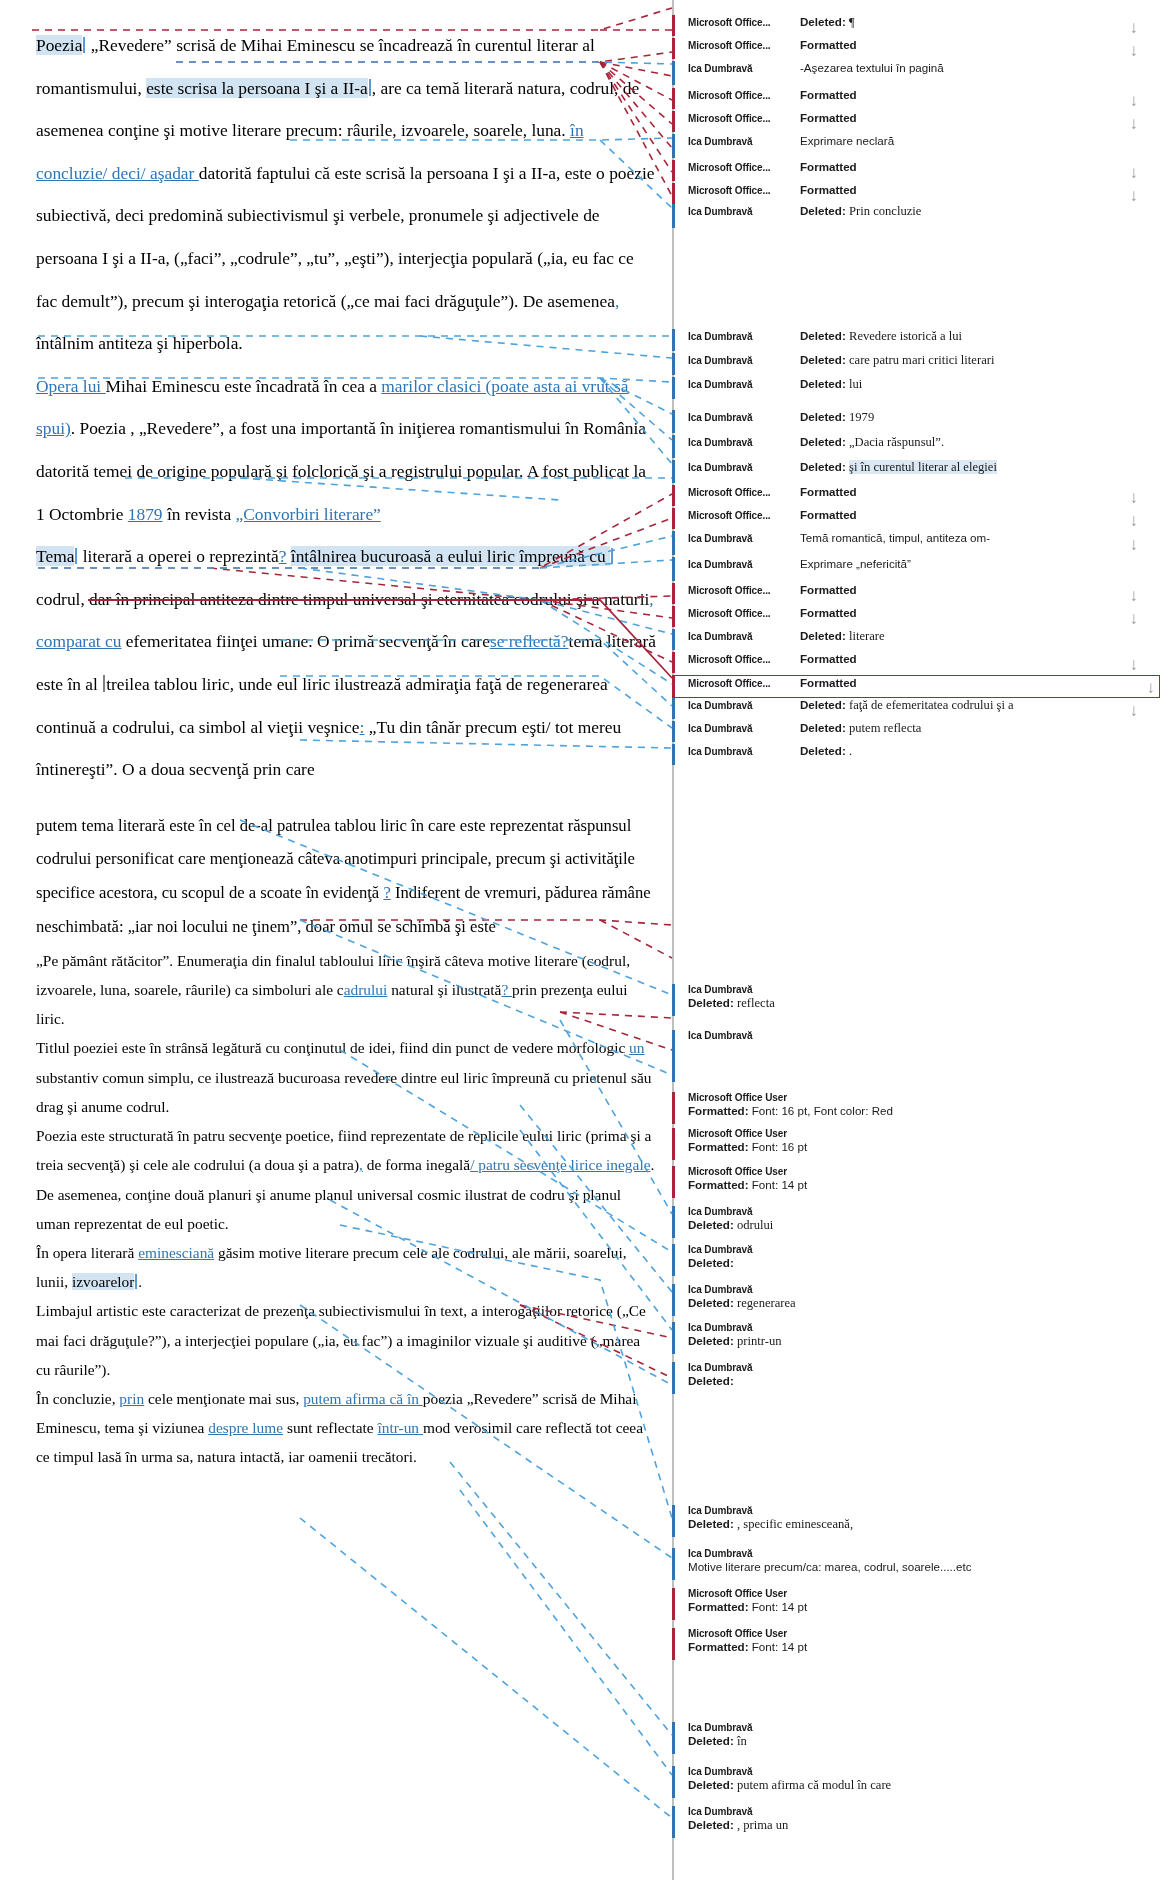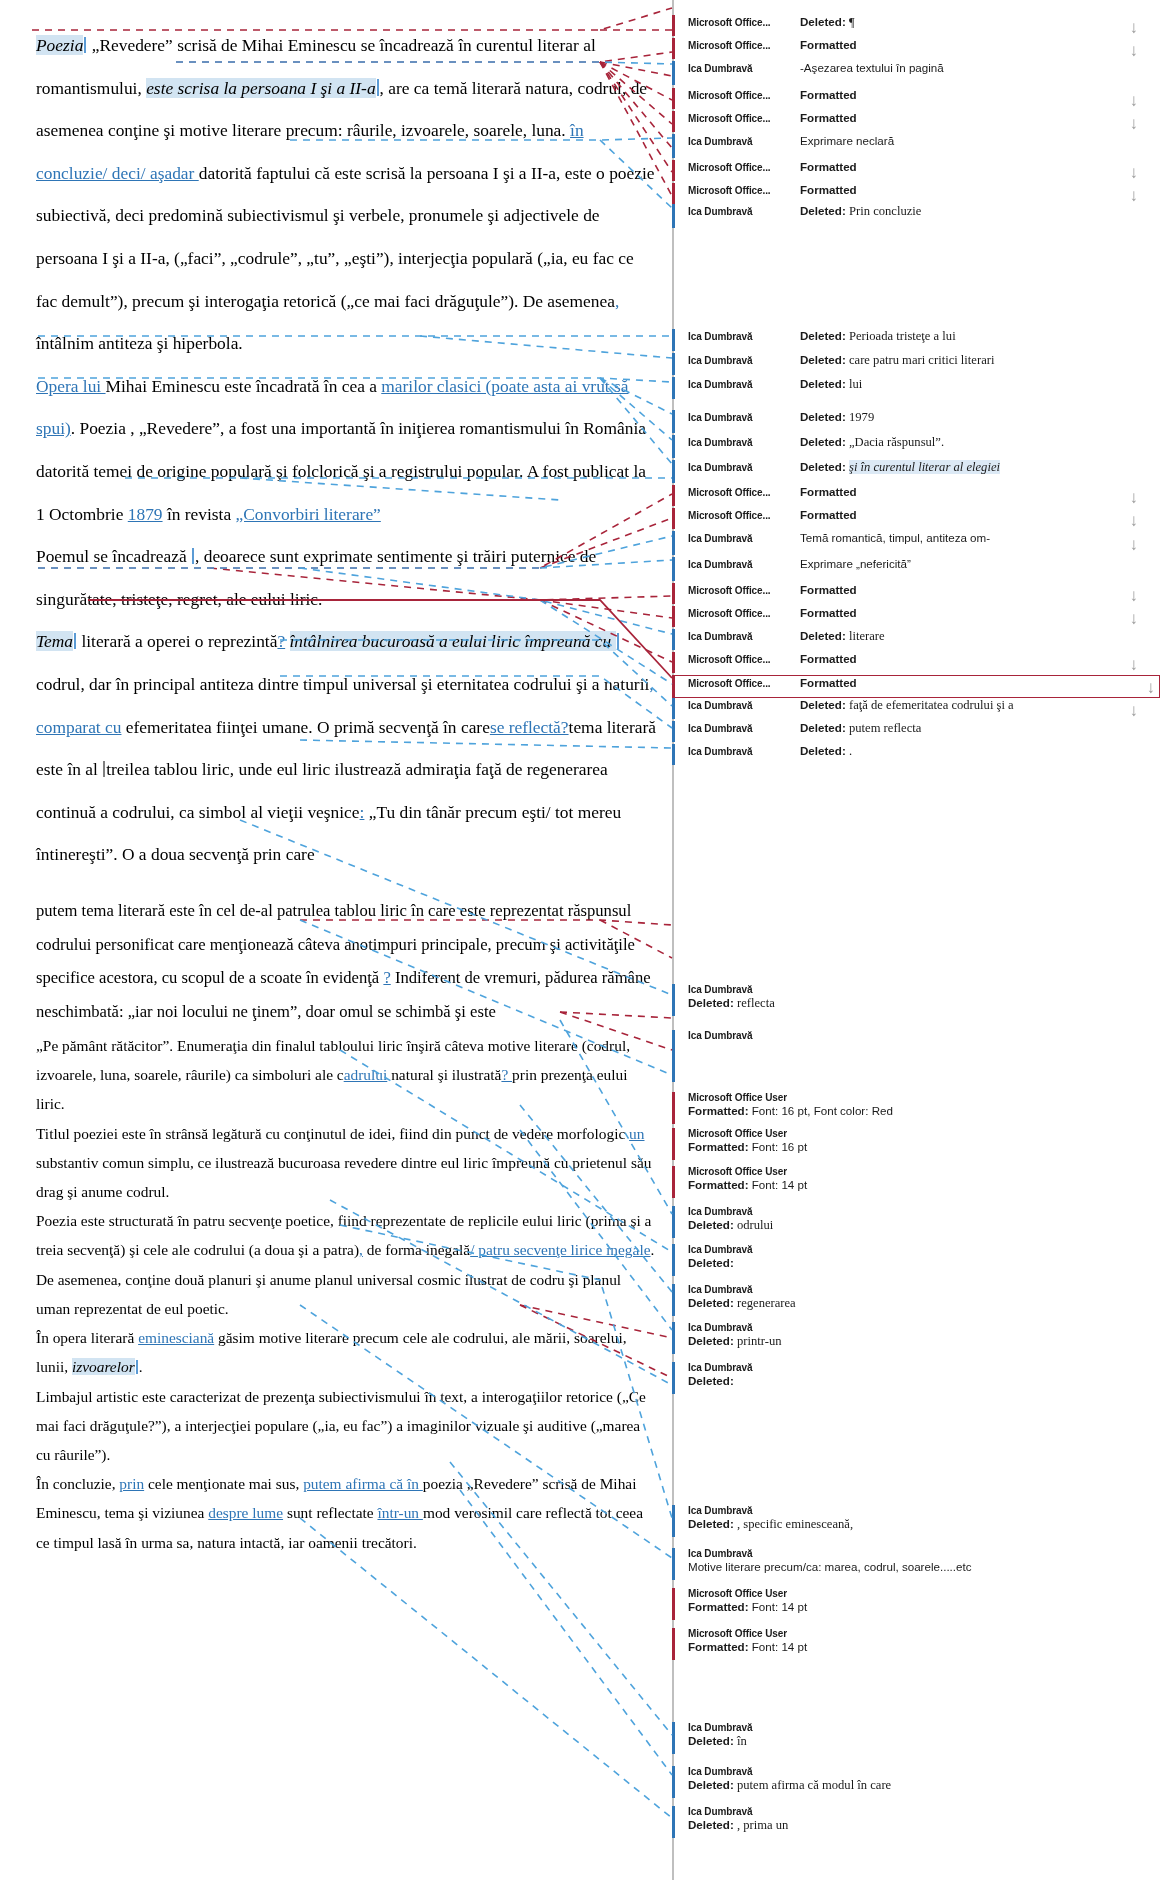--- a/index.html
+++ b/index.html
@@ -65,21 +65,20 @@
   .ins {                       
     color: #2E75B6;
     text-decoration: underline;
     text-decoration-color: #2E75B6;
   }
   .ins-plain {                 
     color: #2E75B6;
   }
   .hl {                        
     background: #D2E4F2;
-    font-style: italic;
   }
   .bar {                       
     display: inline-block;
     width: 2px;
     height: 0.95em;
     background: #5B9BD5;
     vertical-align: -0.12em;
     margin: 0 1px;
   }
   .bar-grey {
@@ -195,21 +194,20 @@
 </head>
 <body>
 
 <div id="page">
 
   <div id="doc">
     <div class="doc-inner">
       <div class="block-a" id="block-a">
           <p class="para"><span class="hl">Poezia</span><span class="bar"></span><span> „Revedere” scrisă de Mihai Eminescu se încadrează în curentul literar al romantismului, </span><span class="hl">este scrisa la persoana I şi a II-a</span><span class="bar"></span><span>, are ca temă literară natura, codrul, de asemenea conţine şi motive literare precum: râurile, izvoarele, soarele, luna. </span><span class="ins"> în concluzie/ deci/ aşadar </span><span>datorită faptului că este scrisă la persoana I şi a II-a, este o poezie subiectivă, deci predomină subiectivismul şi verbele, pronumele şi adjectivele de persoana I şi a II-a, („faci”, „codrule”, „tu”, „eşti”), interjecţia populară („ia, eu fac ce fac demult”), precum şi interogaţia retorică („ce mai faci drăguţule”). De asemenea</span><span class="ins-plain">,</span><span> întâlnim antiteza şi hiperbola.</span></p>
           <p class="para"><span class="ins">Opera lui </span><span>Mihai Eminescu este încadrată în cea a </span><span class="ins">marilor clasici (poate asta ai vrut să spui)</span><span>. Poezia , „Revedere”, a fost una importantă în iniţierea romantismului în România datorită temei de origine populară şi folclorică şi a registrului popular. A fost publicat la 1 Octombrie </span><span class="ins">1879</span><span> în revista </span><span class="ins">„Convorbiri literare”</span></p>
-          <p class="para"><span>Poemul se încadrează </span><span class="bar"></span><span>, deoarece sunt exprimate sentimente şi trăiri puternice de singurătate, tristeţe, regret, ale eului liric.</span></p>
           <p class="para"><span class="hl">Tema</span><span class="bar"></span><span> literară a operei  o reprezintă</span><span class="ins">?</span><span> </span><span class="hl">întâlnirea bucuroasă a eului liric împreună cu </span><span class="bar"></span><span>codrul, dar în principal antiteza dintre timpul universal şi eternitatea codrului şi a naturii</span><span class="ins">, comparat cu</span><span> efemeritatea fiinţei umane. O primă secvenţă în care</span><span class="ins">se reflectă?</span><span>tema literară este în al </span><span class="bar-grey"></span><span>treilea tablou liric, unde eul liric ilustrează admiraţia faţă de regenerarea continuă a codrului, ca simbol al vieţii veşnice</span><span class="ins">:</span><span> „Tu din tânăr precum eşti/ tot mereu întinereşti”. O a doua secvenţă prin care</span></p>
         </div>
       <div class="block-b" id="block-b" style="margin-top:18px;">
           <p class="para"><span>putem  tema literară este în cel de-al patrulea tablou liric în care este reprezentat răspunsul codrului personificat care menţionează câteva anotimpuri principale, precum şi activităţile specifice acestora, cu scopul de a scoate în evidenţă </span><span class="ins">?</span><span> Indiferent de vremuri, pădurea rămâne neschimbată: „iar noi locului ne ţinem”, doar omul se schimbă şi este</span></p>
         </div>
       <div class="block-c" id="block-c" style="margin-top:2px;">
           <p class="para"><span>„Pe pământ rătăcitor”. Enumeraţia din finalul tabloului liric înşiră câteva motive literare (codrul, izvoarele, luna, soarele, râurile) ca simboluri ale c</span><span class="ins">adrului</span><span> natural şi ilustrată</span><span class="ins">? </span><span>prin prezenţa eului liric.</span></p>
           <p class="para"><span>Titlul poeziei este în strânsă legătură cu conţinutul de idei, fiind din punct de vedere morfologic </span><span class="ins">un </span><span>substantiv comun simplu, ce ilustrează bucuroasa revedere dintre eul liric împreună cu prietenul său drag şi anume codrul.</span></p>
           <p class="para"><span>Poezia este structurată în patru secvenţe poetice, fiind reprezentate de replicile eului liric (prima şi a treia secvenţă) şi cele ale codrului (a doua şi a patra)</span><span class="ins">,</span><span> de forma inegală</span><span class="ins">/ patru secvenţe lirice inegale</span><span>. De asemenea, conţine două planuri şi anume planul universal cosmic ilustrat de codru şi planul uman reprezentat de eul poetic.</span></p>
           <p class="para"><span>În opera literară </span><span class="ins">eminesciană</span><span> găsim motive literare precum cele ale codrului, ale mării, soarelui, lunii, </span><span class="hl">izvoarelor</span><span class="bar"></span><span>.</span></p>
@@ -267,21 +265,21 @@
         <span class="arrow">↓</span>
       </div>
       <div class="rev one-line cmt" style="top: 204px; height: 26px;">
         <div class="tick" style="height: 24px;"></div>
         <span class="who">Ica Dumbravă</span>
         <span class="body"><span class="lbl">Deleted:</span> <span class="val">Prin concluzie</span></span>
       </div>
       <div class="rev one-line cmt" style="top: 329px; height: 24px;">
         <div class="tick" style="height: 22px;"></div>
         <span class="who">Ica Dumbravă</span>
-        <span class="body"><span class="lbl">Deleted:</span> <span class="val">Perioada tristeţe a lui</span></span>
+        <span class="body"><span class="lbl">Deleted:</span> <span class="val">Revedere istorică a lui</span></span>
       </div>
       <div class="rev one-line cmt" style="top: 353px; height: 24px;">
         <div class="tick" style="height: 22px;"></div>
         <span class="who">Ica Dumbravă</span>
         <span class="body"><span class="lbl">Deleted:</span> <span class="val">care patru mari critici literari</span></span>
       </div>
       <div class="rev one-line cmt" style="top: 377px; height: 24px;">
         <div class="tick" style="height: 22px;"></div>
         <span class="who">Ica Dumbravă</span>
         <span class="body"><span class="lbl">Deleted:</span> <span class="val">lui</span></span>

